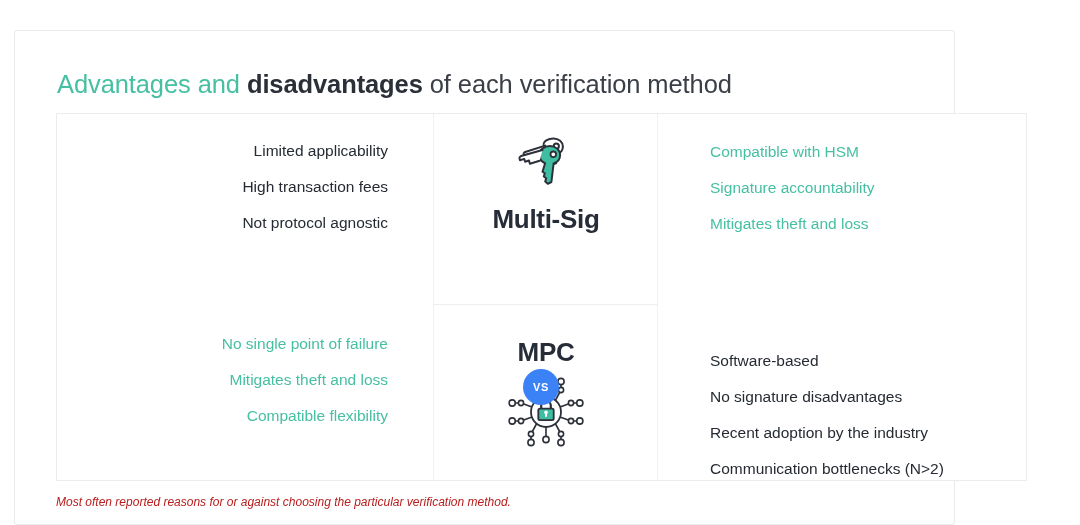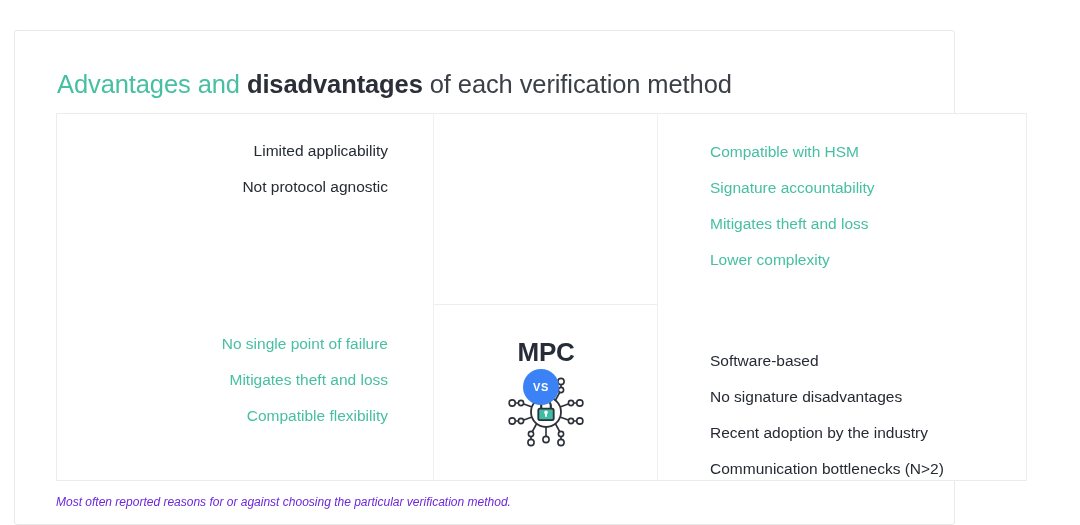--- a/index.html
+++ b/index.html
@@ -165,21 +165,21 @@
     z-index: 5;
   }
 
   
   .caption {
     position: absolute;
     left: 41px;
     top: 464px;
     font-size: 12px;
     font-style: italic;
-    color: #6d28d9;
+    color: #b91c1c;
     white-space: nowrap;
   }
 </style>
 </head>
 <body>
 
 <div id="stage">
   <div class="outer-card">
 
     <div class="title">
@@ -188,50 +188,71 @@
 
     <div class="table">
 
       <div class="v-divider left"></div>
       <div class="v-divider right"></div>
       <div class="h-divider"></div>
 
       <div class="col col-left row-top">
         <div class="items top-left">
           <div class="item dark">Limited applicability</div>
+          <div class="item dark">High transaction fees</div>
           <div class="item dark">Not protocol agnostic</div>
         </div>
       </div>
 
       <div class="col col-right row-top">
         <div class="items top-right">
           <div class="item teal">Compatible with HSM</div>
           <div class="item teal">Signature accountability</div>
           <div class="item teal">Mitigates theft and loss</div>
-          <div class="item teal">Lower complexity</div>
         </div>
       </div>
 
       <div class="col col-left row-bottom">
         <div class="items bottom-left">
           <div class="item teal">No single point of failure</div>
           <div class="item teal">Mitigates theft and loss</div>
           <div class="item teal">Compatible flexibility</div>
         </div>
       </div>
 
       <div class="col col-right row-bottom">
         <div class="items bottom-right">
           <div class="item dark">Software-based</div>
           <div class="item dark">No signature disadvantages</div>
           <div class="item dark">Recent adoption by the industry</div>
           <div class="item dark">Communication bottlenecks (N&gt;2)</div>
         </div>
       </div>
 
+      <div class="center top">
+        <div class="multisig-stack">
+          <div class="icon-slot">
+            <svg width="74" height="58" viewBox="0 0 74 58" aria-hidden="true">
+
+              <g fill="#ffffff" stroke="#2c3038" stroke-width="2" stroke-linejoin="round" stroke-linecap="round">
+                <path d="M44.5 6.5c5.2 0 9.4 3.6 9.4 8.1 0 3.3-2.2 6.1-5.4 7.3l1.0 4.4-3.4 1.0 1.0 3.9-3.5 1.1-1.6-6.4-6.8-11.0c-1.3-2.2-0.4-5.1 2.1-6.6 2.0-1.2 4.5-1.8 7.2-1.8z"></path>
+                <path d="M36.2 13.6 17.0 19.8c-1.6 0.5-2.5 1.3-2.3 2.2l0.4 1.6 4.0-1.2 0.7 2.6 3.6-1.1 0.8 2.9 9.0-2.7"></path>
+                <circle cx="47.3" cy="14.2" r="2.6" fill="#ffffff"></circle>
+              </g>
+
+              <g>
+                <path d="M41.0 14.0c5.6 0 10.1 4.0 10.1 9.0 0 3.9-2.7 7.2-6.5 8.4l-2.2 18.6-3.6 1.8-2.6-2.2 1.0-3.3-2.4-1.8 1.0-3.2-2.3-1.6 2.6-8.5c-3.4-1.4-5.7-4.5-5.7-8.2 0-5.0 4.6-9.0 10.6-9.0z" fill="#3fbda3" stroke="#2c3038" stroke-width="2" stroke-linejoin="round" stroke-linecap="round"></path>
+                <circle cx="44.3" cy="22.3" r="2.8" fill="#ffffff" stroke="#2c3038" stroke-width="1.8"></circle>
+                <path d="M33.5 18.0 13.0 23.8c-1.8 0.5-2.8 1.5-2.5 2.5l0.5 1.9 4.3-1.3 0.8 2.8 3.9-1.2 0.9 3.2 9.8-3.0" fill="#ffffff" stroke="#2c3038" stroke-width="2" stroke-linejoin="round" stroke-linecap="round"></path>
+              </g>
+            </svg>
+          </div>
+          <div class="brand-label">Multi-Sig</div>
+        </div>
+      </div>
 
       <div class="center bottom">
         <div class="mpc-stack">
           <div class="brand-label">MPC</div>
           <div class="icon-slot">
             <svg width="78" height="76" viewBox="0 0 78 76" aria-hidden="true">
               <g stroke="#2c3038" stroke-width="1.6" fill="none" stroke-linecap="round">
 
                 <path d="M39 24 V14 M30 27 L24 16 M48 27 L54 16"></path>
                 <path d="M39 52 V62 M30 49 L24 60 M48 49 L54 60"></path>

